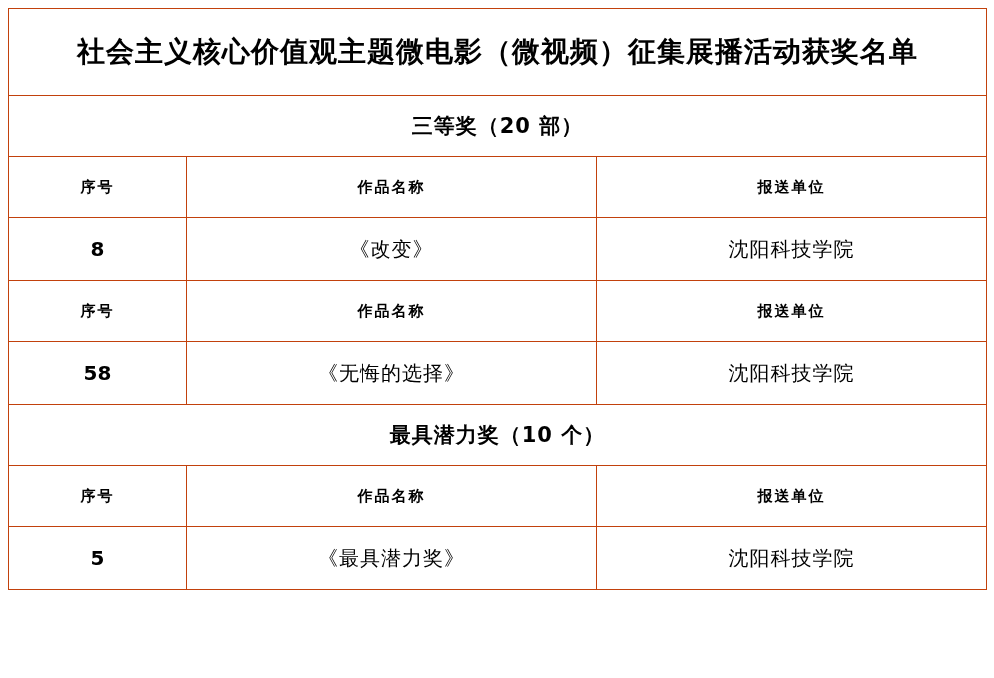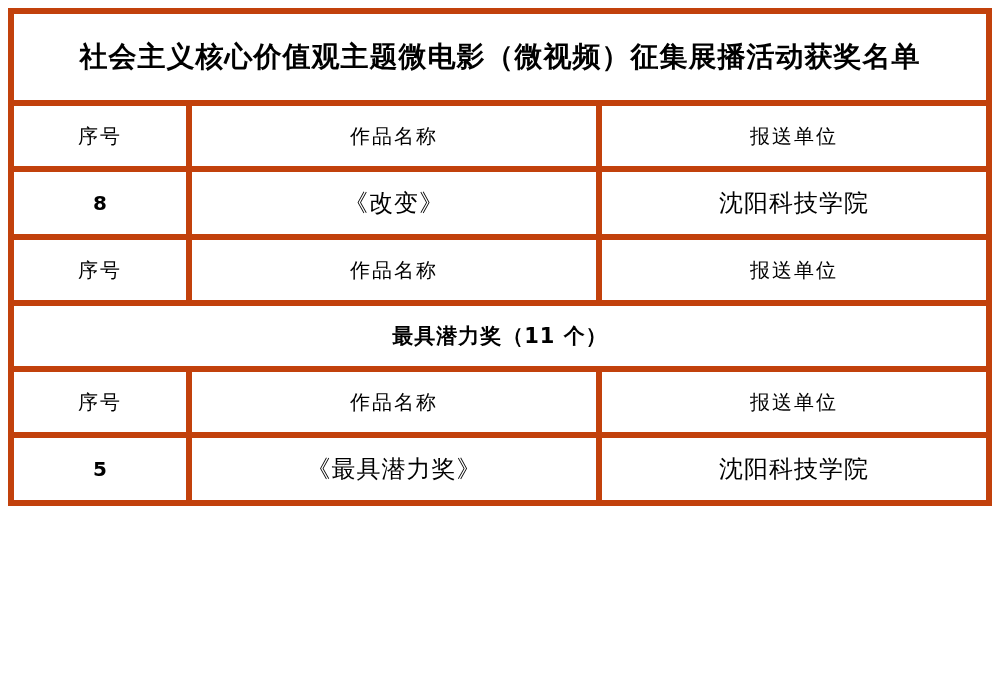--- a/index.html
+++ b/index.html
@@ -20,48 +20,48 @@
     height: 678px;
     padding: 8px 8px 8px 8px;
   }
   table.award-table {
     width: 978px;
     border-collapse: collapse;
     table-layout: fixed;
     margin: 0 auto;
   }
   table.award-table td {
-    border: 6px solid #c2410c;
+    border: 1px solid #c2410c;
     text-align: center;
     vertical-align: middle;
     padding: 0;
   }
   .title-cell {
     height: 74px;
     font-size: 28px;
     font-weight: bold;
     letter-spacing: 1px;
     line-height: 1.3;
     padding: 6px 10px !important;
   }
   .section-cell {
     height: 60px;
     font-size: 21px;
     font-weight: bold;
     letter-spacing: 1px;
   }
   .header-cell {
     height: 60px;
-    font-size: 20px;
-    font-weight: normal;
+    font-size: 15px;
+    font-weight: bold;
     letter-spacing: 2px;
   }
   .data-cell {
     height: 62px;
-    font-size: 24px;
+    font-size: 20px;
     letter-spacing: 1px;
   }
   .data-cell.num {
     font-weight: bold;
     font-size: 20px;
     letter-spacing: 0;
   }
   .col-num { width: 178px; }
   .col-work { width: 410px; }
   .col-unit { width: 390px; }
@@ -75,38 +75,46 @@
       <col class="col-num">
       <col class="col-work">
       <col class="col-unit">
     </colgroup>
     <tbody>
       <tr>
         <td class="title-cell" colspan="3">社会主义核心价值观主题微电影（微视频）征集展播活动获奖名单</td>
       </tr>
 
       <tr>
+        <td class="section-cell" colspan="3">三等奖（20 部）</td>
+      </tr>
+      <tr>
         <td class="header-cell">序号</td>
         <td class="header-cell">作品名称</td>
         <td class="header-cell">报送单位</td>
       </tr>
       <tr>
         <td class="data-cell num">8</td>
         <td class="data-cell">《改变》</td>
         <td class="data-cell">沈阳科技学院</td>
       </tr>
 
       <tr>
         <td class="header-cell">序号</td>
         <td class="header-cell">作品名称</td>
         <td class="header-cell">报送单位</td>
       </tr>
+      <tr>
+        <td class="data-cell num">58</td>
+        <td class="data-cell">《无悔的选择》</td>
+        <td class="data-cell">沈阳科技学院</td>
+      </tr>
 
       <tr>
-        <td class="section-cell" colspan="3">最具潜力奖（11 个）</td>
+        <td class="section-cell" colspan="3">最具潜力奖（10 个）</td>
       </tr>
       <tr>
         <td class="header-cell">序号</td>
         <td class="header-cell">作品名称</td>
         <td class="header-cell">报送单位</td>
       </tr>
       <tr>
         <td class="data-cell num">5</td>
         <td class="data-cell">《最具潜力奖》</td>
         <td class="data-cell">沈阳科技学院</td>

